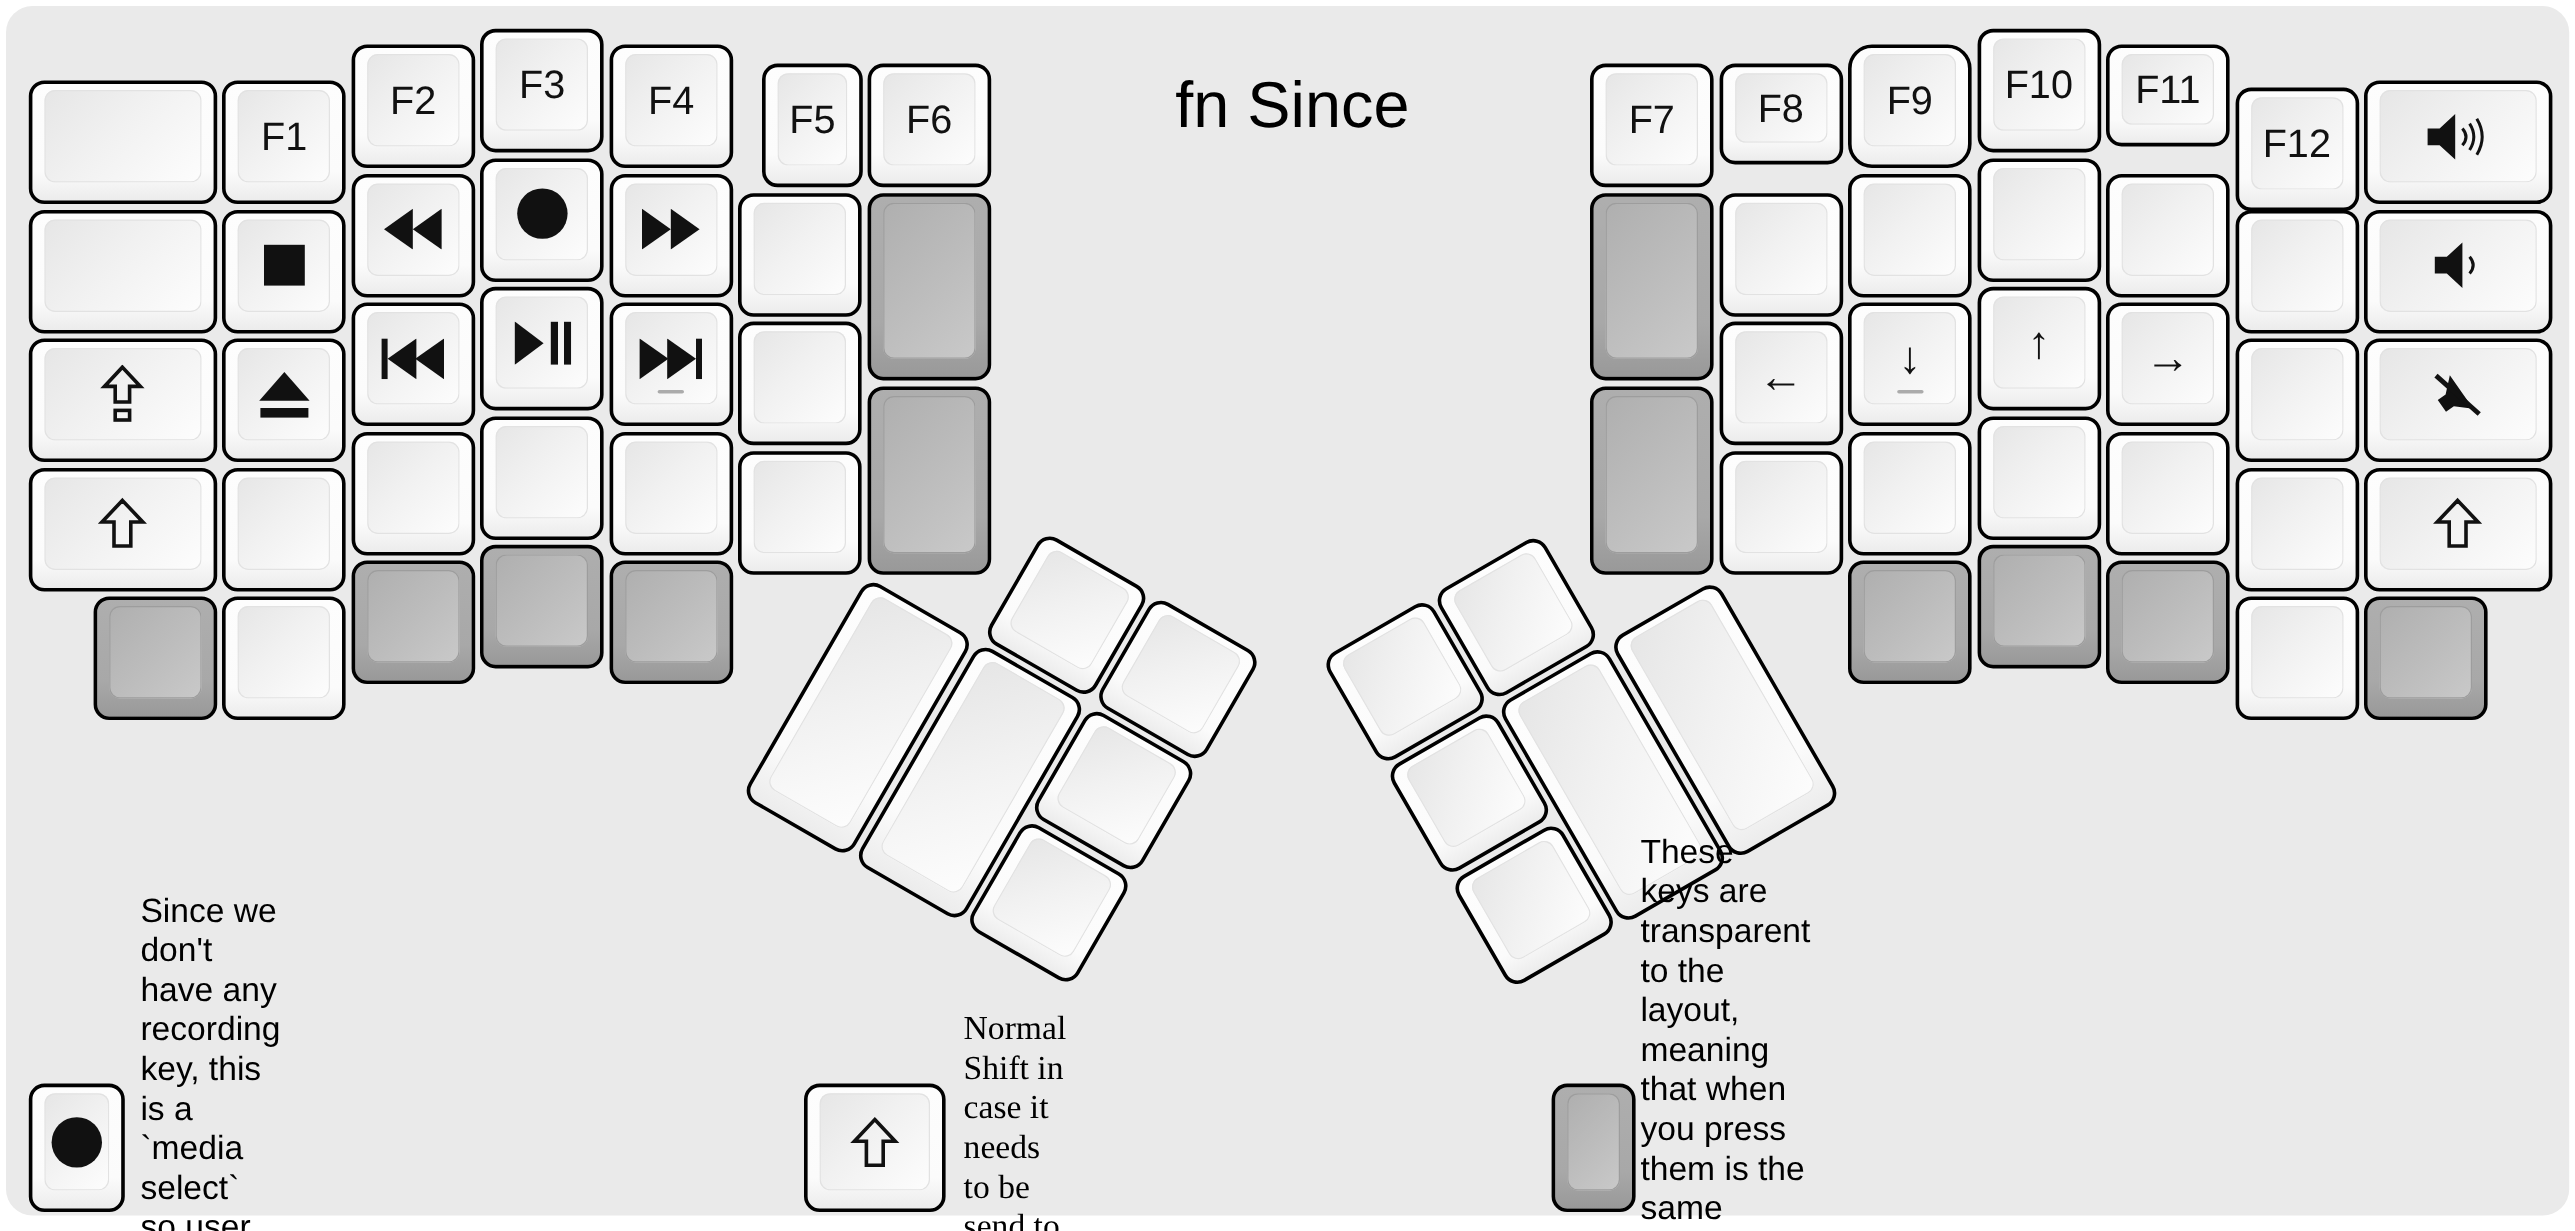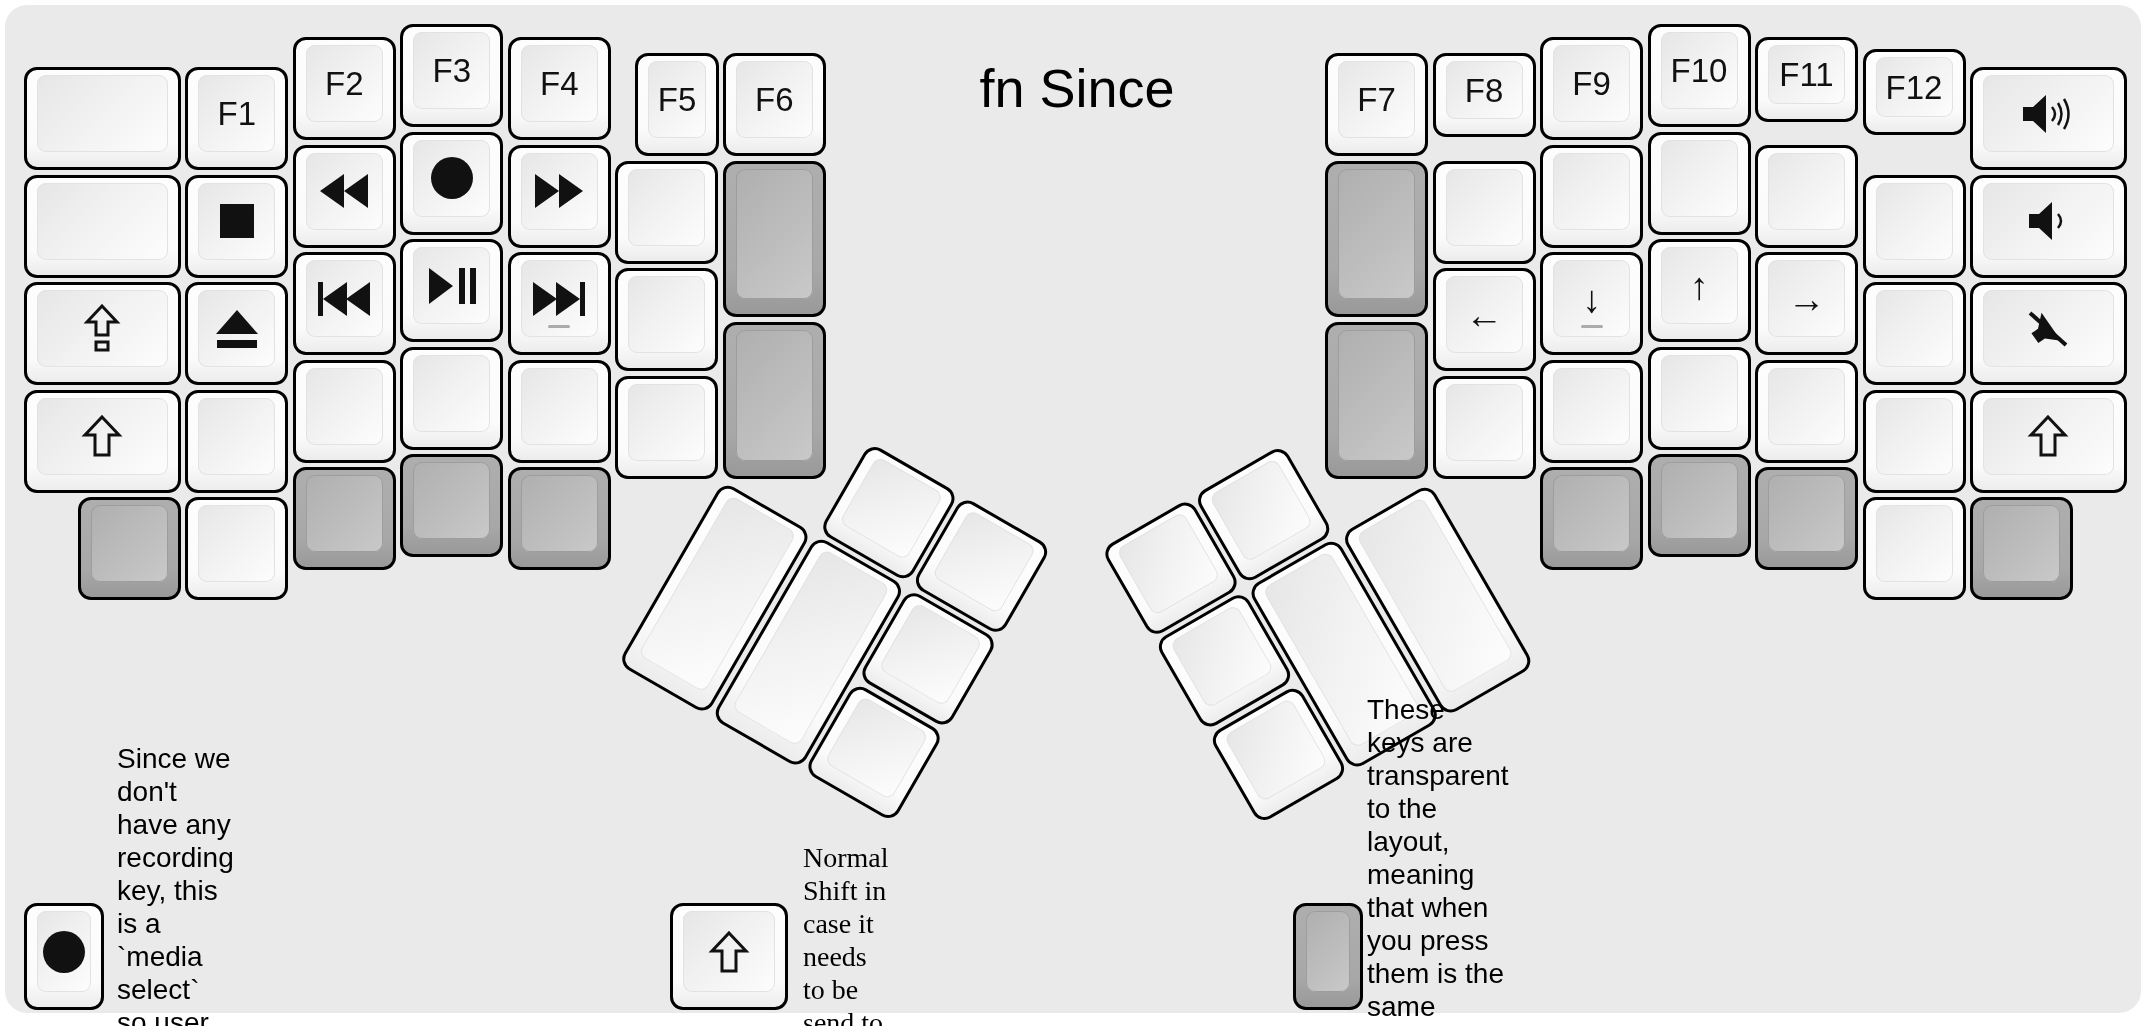--- a/index.html
+++ b/index.html
@@ -270,21 +270,21 @@
         <div class="cap"></div>
       </div>
       <div class="key white" style="left: 107.5px; top: 244px; width: 103px; height: 103px;">
         <div class="cap">
           <span class="klabel arrow">←</span>
         </div>
       </div>
       <div class="key white" style="left: 107.5px; top: 351.5px; width: 103px; height: 103px;">
         <div class="cap"></div>
       </div>
-      <div class="key white" style="left: 215px; top: 13.4px; width: 103px; height: 103px;">
+      <div class="key white" style="left: 215px; top: 13.4px; width: 103px; height: 103px; border-radius: 20px;">
         <div class="cap">
           <span class="klabel">F9</span>
         </div>
       </div>
       <div class="key white" style="left: 215px; top: 120.9px; width: 103px; height: 103px;">
         <div class="cap"></div>
       </div>
       <div class="key white" style="left: 215px; top: 228.4px; width: 103px; height: 103px;">
         <div class="cap">
           <span class="klabel arrow">↓</span>
@@ -319,21 +319,21 @@
         <div class="cap"></div>
       </div>
       <div class="key white" style="left: 430px; top: 228.4px; width: 103px; height: 103px;">
         <div class="cap">
           <span class="klabel arrow">→</span>
         </div>
       </div>
       <div class="key white" style="left: 430px; top: 335.9px; width: 103px; height: 103px;">
         <div class="cap"></div>
       </div>
-      <div class="key white" style="left: 537.5px; top: 25px; width: 103px; height: 86px;">
+      <div class="key white" style="left: 537.5px; top: 49px; width: 103px; height: 103px;">
         <div class="cap">
           <span class="klabel">F12</span>
         </div>
       </div>
       <div class="key white" style="left: 537.5px; top: 150.5px; width: 103px; height: 103px;">
         <div class="cap"></div>
       </div>
       <div class="key white" style="left: 537.5px; top: 258px; width: 103px; height: 103px;">
         <div class="cap"></div>
       </div>

